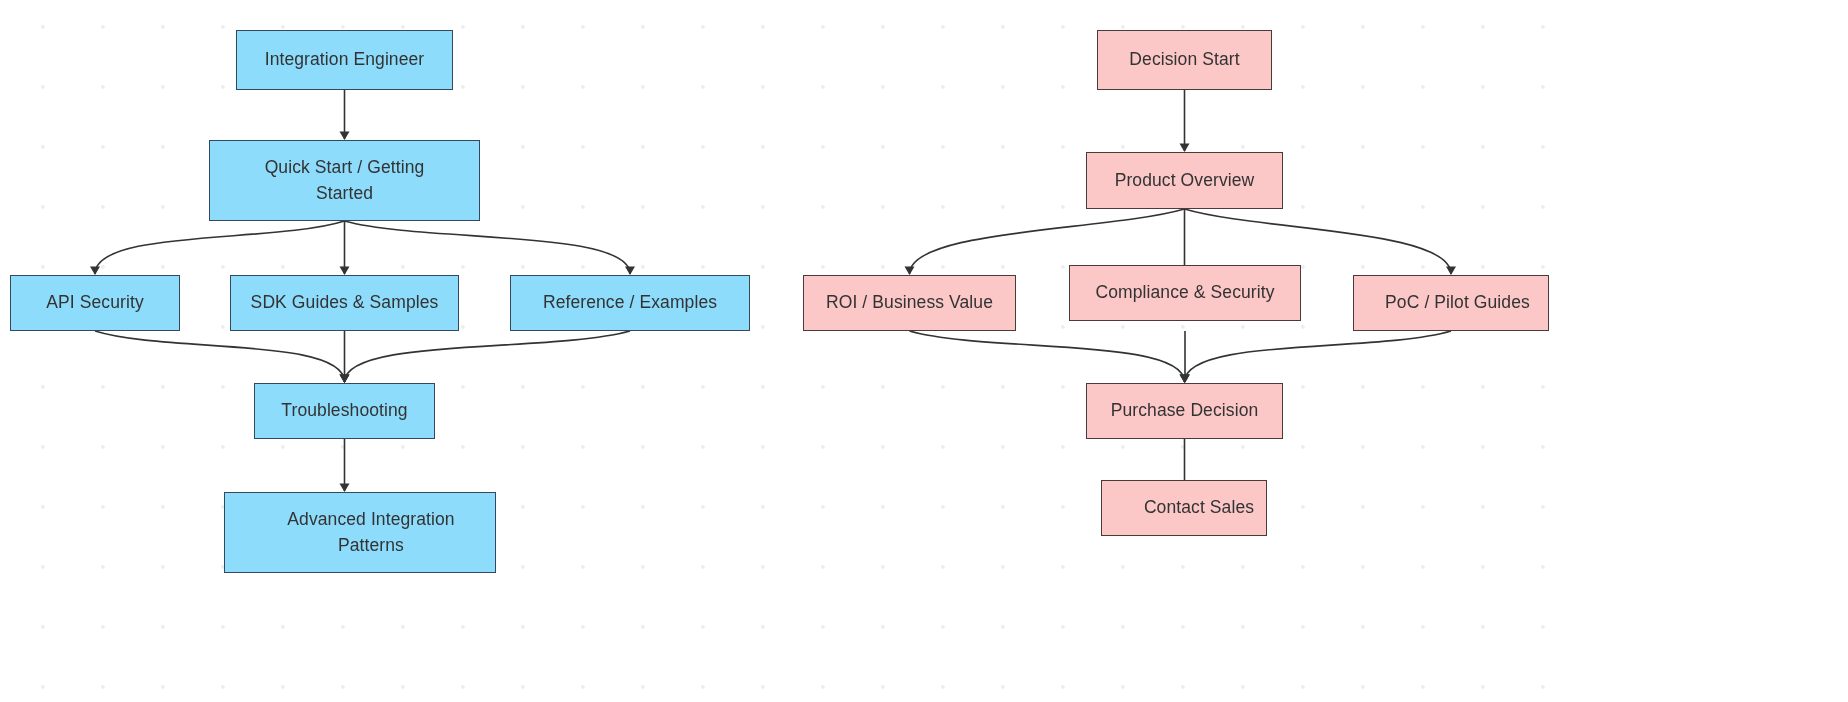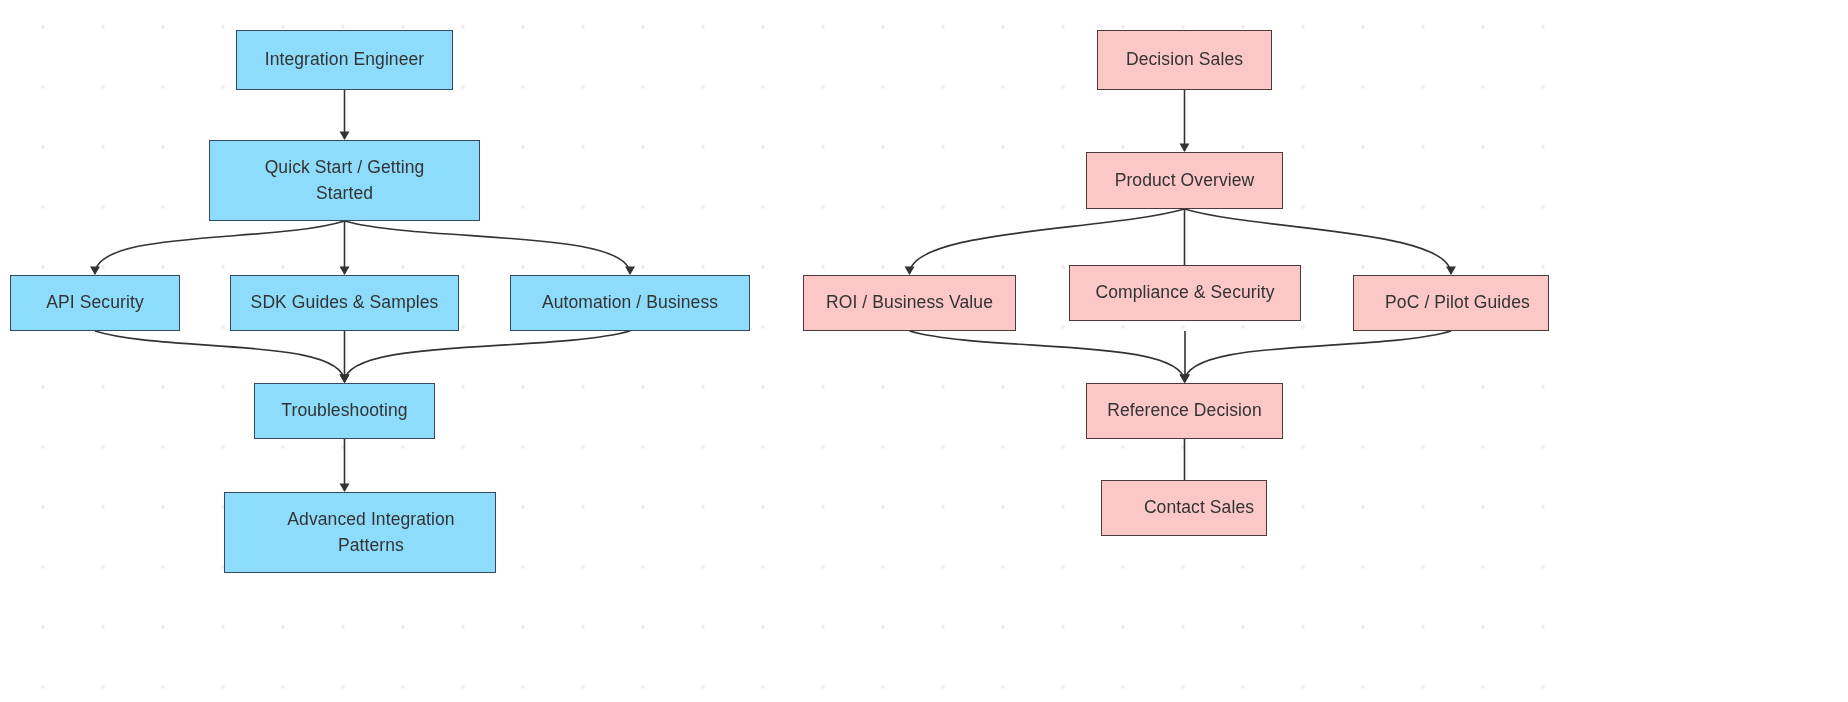--- a/index.html
+++ b/index.html
@@ -99,25 +99,25 @@
       <polygon class="arrowhead" points="1184.5,383 1179.5,374.5 1189.5,374.5"></polygon>
       <path d="M 1184.5 439 L 1184.5 503"></path>
       <polygon class="arrowhead" points="1184.5,504 1179.5,495.5 1189.5,495.5"></polygon>
     </svg>
   <div id="nodes">
       <div class="node blue" style="left: 236px; top: 30px; width: 217px; height: 60px;">Integration Engineer</div>
       <div class="node blue" style="left: 209px; top: 140px; width: 271px; height: 81px;">Quick Start / Getting
 Started</div>
       <div class="node blue" style="left: 10px; top: 275px; width: 170px; height: 56px;">API Security</div>
       <div class="node blue" style="left: 230px; top: 275px; width: 229px; height: 56px;">SDK Guides &amp; Samples</div>
-      <div class="node blue" style="left: 510px; top: 275px; width: 240px; height: 56px;">Automation / Business</div>
+      <div class="node blue" style="left: 510px; top: 275px; width: 240px; height: 56px;">Reference / Examples</div>
       <div class="node blue" style="left: 254px; top: 383px; width: 181px; height: 56px;">Troubleshooting</div>
       <div class="node blue" style="left: 224px; top: 492px; width: 272px; height: 81px; padding-left: 32px;">Advanced Integration
 Patterns</div>
-      <div class="node pink" style="left: 1097px; top: 30px; width: 175px; height: 60px;">Decision Sales</div>
+      <div class="node pink" style="left: 1097px; top: 30px; width: 175px; height: 60px;">Decision Start</div>
       <div class="node pink" style="left: 1086px; top: 152px; width: 197px; height: 57px;">Product Overview</div>
       <div class="node pink" style="left: 803px; top: 275px; width: 213px; height: 56px;">ROI / Business Value</div>
       <div class="node pink" style="left: 1069px; top: 265px; width: 232px; height: 56px;">Compliance &amp; Security</div>
       <div class="node pink" style="left: 1353px; top: 275px; width: 196px; height: 56px; padding-left: 23px;">PoC / Pilot Guides</div>
-      <div class="node pink" style="left: 1086px; top: 383px; width: 197px; height: 56px;">Reference Decision</div>
+      <div class="node pink" style="left: 1086px; top: 383px; width: 197px; height: 56px;">Purchase Decision</div>
       <div class="node pink" style="left: 1101px; top: 480px; width: 166px; height: 56px; padding-left: 40px;">Contact Sales</div>
     </div>
 </div>
 
 </body></html>

